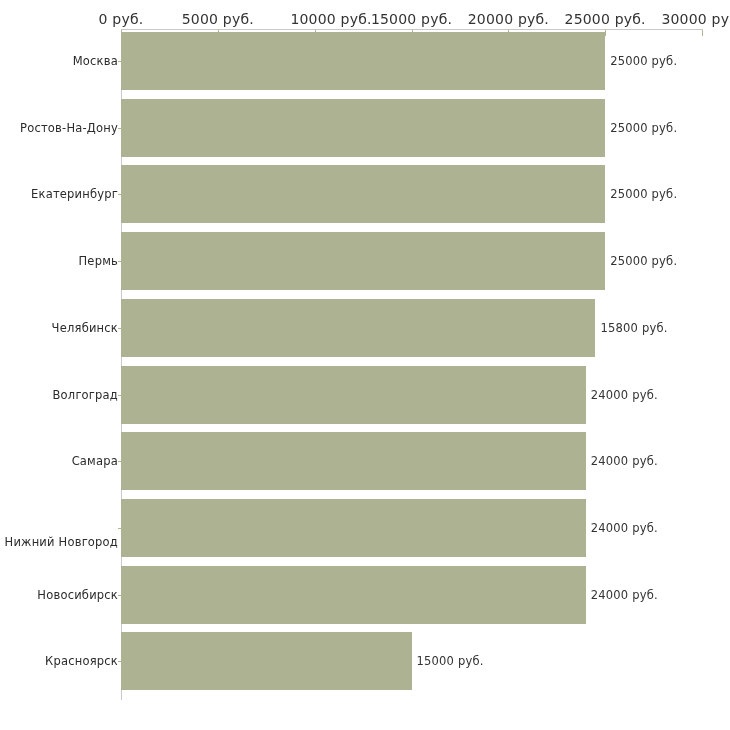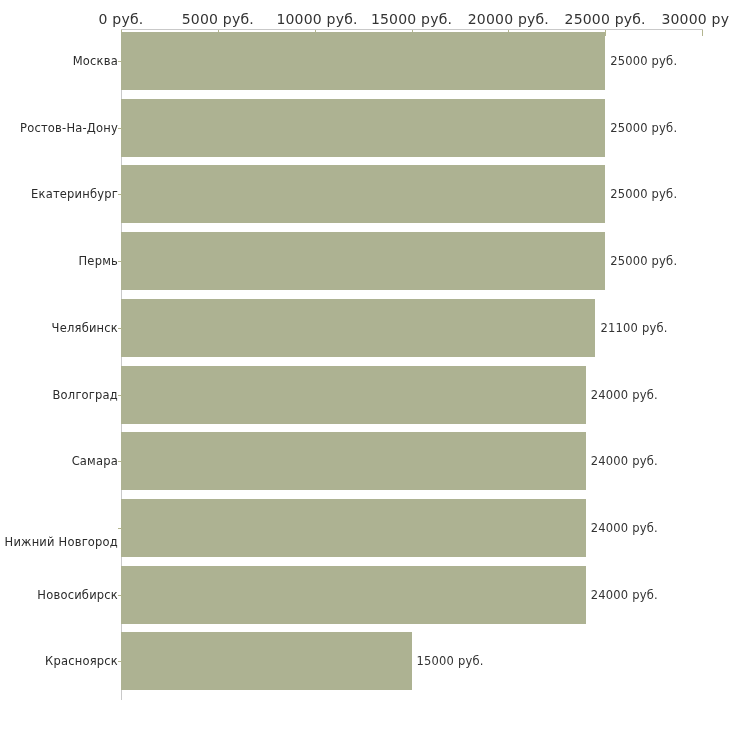--- a/index.html
+++ b/index.html
@@ -92,21 +92,21 @@
   <div class="axis-cap" style="left:121px;"></div>
   <div class="axis-cap" style="left:702px;"></div>
   <div class="yaxis"></div>
 
   <div id="xticks">
       <div class="tick" style="left: 121px;"></div>
       <div class="tick-label" style="left: 121px;">0 руб.</div>
       <div class="tick" style="left: 217.833px;"></div>
       <div class="tick-label" style="left: 217.833px;">5000 руб.</div>
       <div class="tick" style="left: 314.667px;"></div>
-      <div class="tick-label" style="left: 317px;">10000 руб.</div>
+      <div class="tick-label" style="left: 331px;">10000 руб.</div>
       <div class="tick" style="left: 411.5px;"></div>
       <div class="tick-label" style="left: 411.5px;">15000 руб.</div>
       <div class="tick" style="left: 508.333px;"></div>
       <div class="tick-label" style="left: 508.333px;">20000 руб.</div>
       <div class="tick" style="left: 605.167px;"></div>
       <div class="tick-label" style="left: 605.167px;">25000 руб.</div>
       <div class="tick" style="left: 702px;"></div>
       <div class="tick-label" style="left: 702px;">30000 руб.</div>
     </div>
   <div id="rows">
@@ -131,21 +131,21 @@
       <div class="row">
         <div class="bar" title="Пермь: 25000 руб." style="top: 232.1px; height: 58px; width: 484.167px; background: rgb(173, 178, 146);"></div>
         <div class="cat-tick" style="top: 261px;"></div>
         <div class="cat-label" style="top: 254.1px;">Пермь</div>
         <div class="bar-value" style="left: 610.167px; top: 254.1px;">25000 руб.</div>
       </div>
       <div class="row">
         <div class="bar" title="Челябинск: 24500 руб." style="top: 298.8px; height: 58px; width: 474.483px; background: rgb(173, 178, 146);"></div>
         <div class="cat-tick" style="top: 328px;"></div>
         <div class="cat-label" style="top: 320.8px;">Челябинск</div>
-        <div class="bar-value" style="left: 600.483px; top: 320.8px;">21100 руб.</div>
+        <div class="bar-value" style="left: 600.483px; top: 320.8px;">15800 руб.</div>
       </div>
       <div class="row">
         <div class="bar" title="Волгоград: 24000 руб." style="top: 365.5px; height: 58px; width: 464.8px; background: rgb(173, 178, 146);"></div>
         <div class="cat-tick" style="top: 395px;"></div>
         <div class="cat-label" style="top: 387.5px;">Волгоград</div>
         <div class="bar-value" style="left: 590.8px; top: 387.5px;">24000 руб.</div>
       </div>
       <div class="row">
         <div class="bar" title="Самара: 24000 руб." style="top: 432.2px; height: 58px; width: 464.8px; background: rgb(173, 178, 146);"></div>
         <div class="cat-tick" style="top: 461px;"></div>

